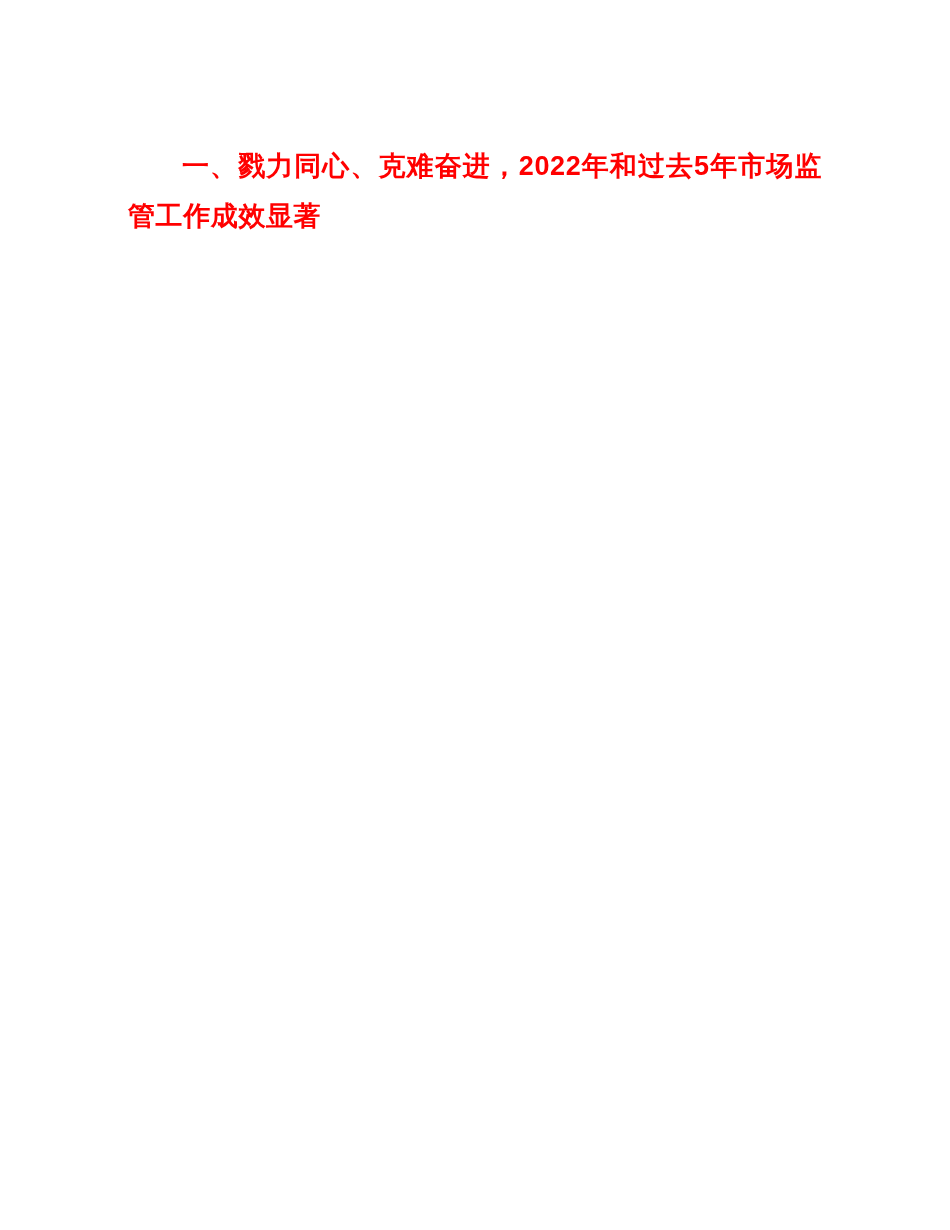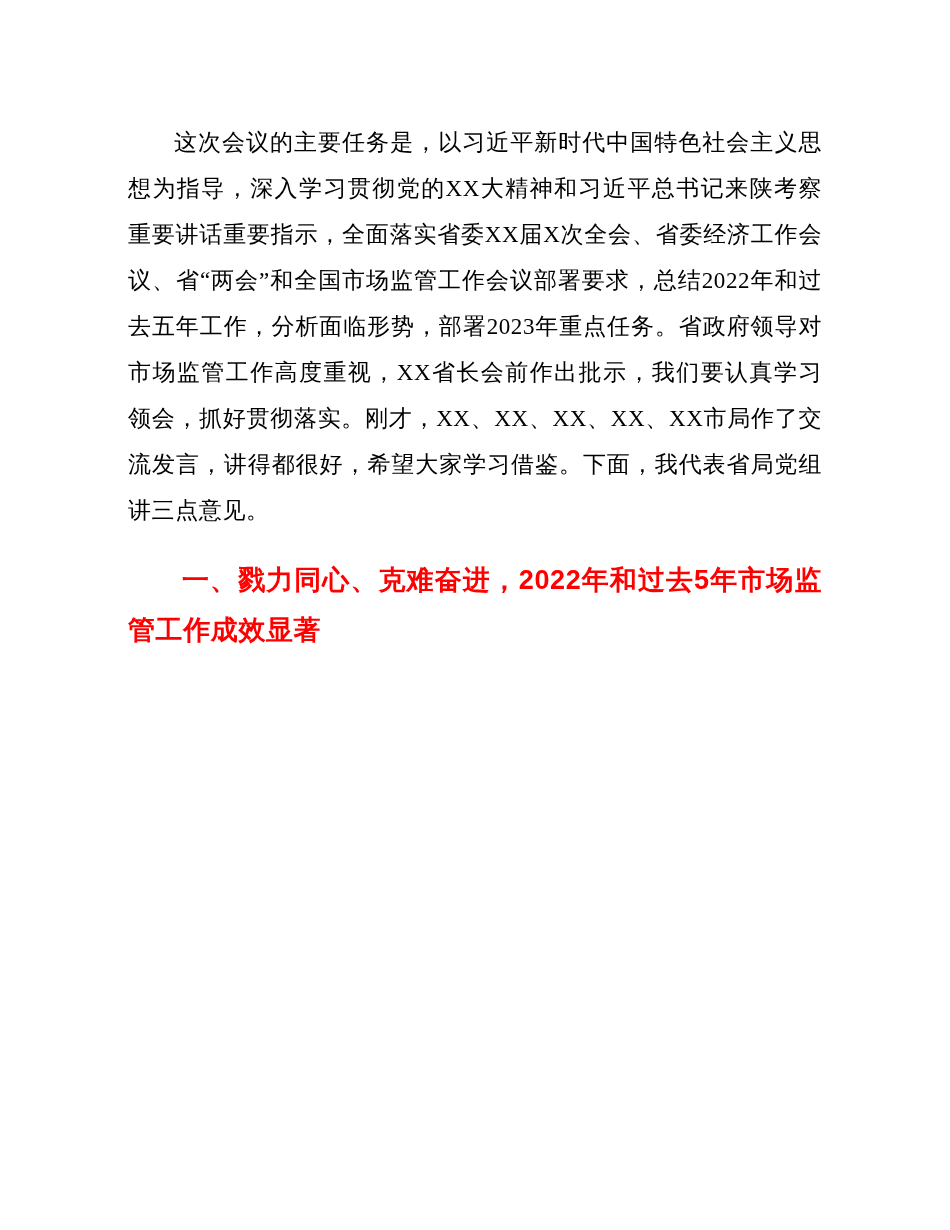--- a/index.html
+++ b/index.html
@@ -59,17 +59,16 @@
     margin: 22px 0 0 0;
   }
 </style>
 </head>
 <body>
 
 <div class="page">
 
 
 
-  <p class="body-para">这次会议的主要任务是，以习近平新时代中国特色社会主义思想为指导，深入学习贯彻党的XX大精神和习近平总书记来陕考察重要讲话重要指示，全面落实省委XX届X次全会、省委经济工作会议、省“两会”和全国市场监管工作会议部署要求，总结2022年和过去五年工作，分析面临形势，部署2023年重点任务。省政府领导对市场监管工作高度重视，XX省长会前作出批示，我们要认真学习领会，抓好贯彻落实。刚才，XX、XX、XX、XX、XX市局作了交流发言，讲得都很好，希望大家学习借鉴。下面，我代表省局党组讲三点意见。</p>
 
   <p class="section-heading" id="section-heading-1" style="color: rgb(255, 0, 0);">一、戮力同心、克难奋进，2022年和过去5年市场监管工作成效显著</p>
 
 </div>
 
 </body></html>

